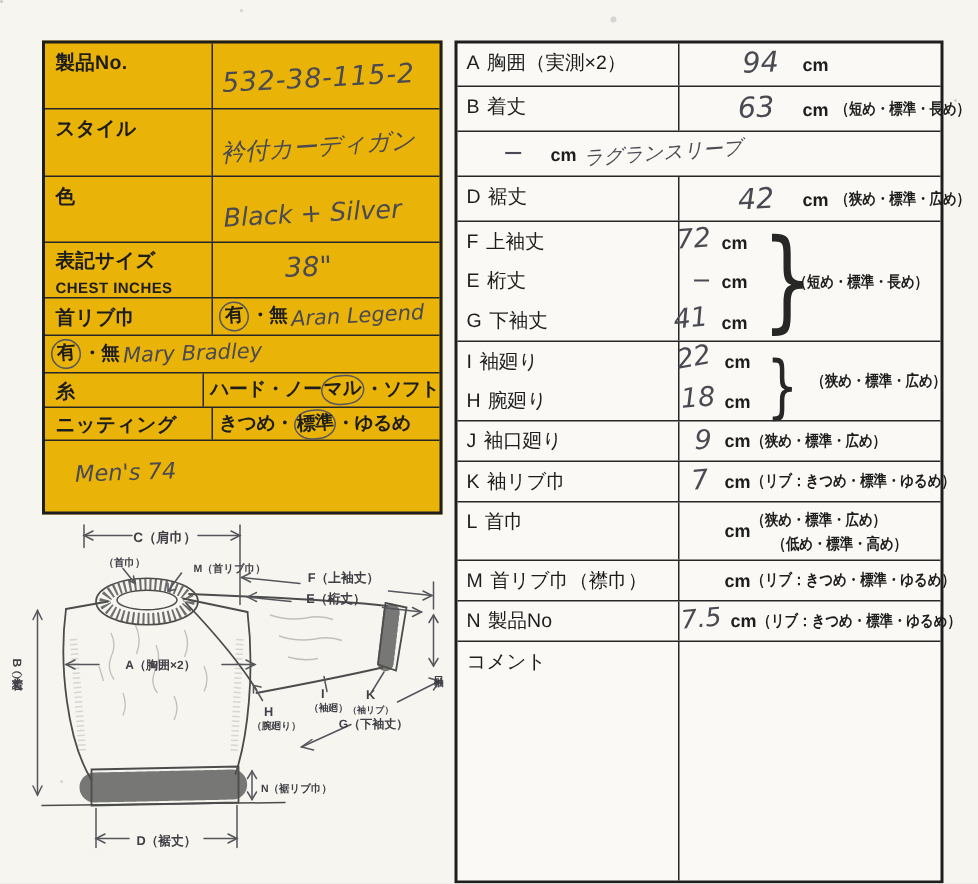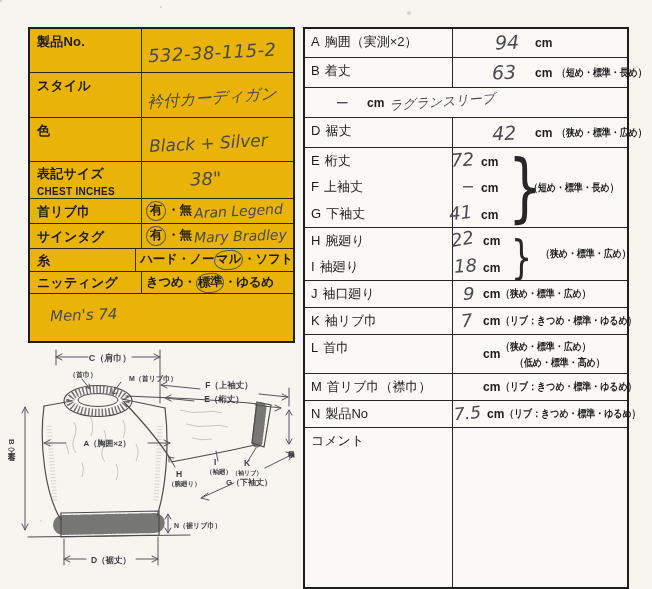--- a/index.html
+++ b/index.html
@@ -77,21 +77,20 @@
       </div>
     </div>
     <div class="lrow" style="height:25px">
       <div class="llabel">首リブ巾</div>
       <div class="lvalue vflex">
         <span class="popt"><span class="crc">有</span><span>・無</span></span>
         <span class="hwi" style="font-size:14px;transform:rotate(-3deg);margin-left:2px">Aran Legend</span>
       </div>
     </div>
     <div class="lrow" style="height:25px">
-      <div class="llabel">サインタグ</div>
       <div class="lvalue vflex">
         <span class="popt"><span class="crc">有</span><span>・無</span></span>
         <span class="hwi" style="font-size:14px;transform:rotate(-2deg);margin-left:2px">Mary Bradley</span>
       </div>
     </div>
     <div class="lrow" style="height:23px">
       <div class="llabel" style="padding-top:3px">糸</div>
       <div class="lvalue vflex">
         <span class="popt"><span>ハード・ノー</span><span class="crc2">マル</span><span>・ソフト</span></span>
       </div>
@@ -136,22 +135,22 @@
       <div class="rlabel"><span class="rkey">D</span><span>裾丈</span></div>
       <div class="rvalue">
         <span class="hw" style="left:39px;top:4px;font-size:19px;transform:rotate(-3deg)">42</span>
         <span class="unit" style="left:82px">cm</span>
         <span class="opts" style="left:104px">（狭め・標準・広め）</span>
       </div>
     </div>
 
     <div class="rrow" style="height:80px">
       <div class="rlabel" style="display:flex;flex-direction:column;justify-content:space-around;padding-top:0">
+        <div><span class="rkey">F</span><span>上袖丈</span></div>
         <div><span class="rkey">E</span><span>桁丈</span></div>
-        <div><span class="rkey">F</span><span>上袖丈</span></div>
         <div><span class="rkey">G</span><span>下袖丈</span></div>
       </div>
       <div class="rvalue">
         <div class="sline" style="height:27px">
           <span class="hw" style="left:-2px;top:1px;font-size:18px;transform:rotate(-4deg)">72</span>
           <span class="unit" style="left:28px">cm</span>
         </div>
         <div class="sline" style="height:26px">
           <span class="hw" style="left:8px;top:2px;font-size:16px">−</span>
           <span class="unit" style="left:28px">cm</span>
@@ -160,22 +159,22 @@
           <span class="hw" style="left:-4px;top:1px;font-size:18px;transform:rotate(-6deg)">41</span>
           <span class="unit" style="left:28px">cm</span>
         </div>
         <span class="brace" style="left:55px;top:2px;font-size:74px">}</span>
         <span class="opts" style="left:76px">（短め・標準・長め）</span>
       </div>
     </div>
 
     <div class="rrow" style="height:53px">
       <div class="rlabel" style="display:flex;flex-direction:column;justify-content:space-around;padding-top:0">
+        <div><span class="rkey">I</span><span>袖廻り</span></div>
         <div><span class="rkey">H</span><span>腕廻り</span></div>
-        <div><span class="rkey">I</span><span>袖廻り</span></div>
       </div>
       <div class="rvalue">
         <div class="sline" style="height:26px">
           <span class="hw" style="left:-2px;top:0;font-size:18px;transform:rotate(-10deg)">22</span>
           <span class="unit" style="left:30px">cm</span>
         </div>
         <div class="sline" style="height:27px">
           <span class="hw" style="left:1px;top:1px;font-size:18px;transform:rotate(-4deg)">18</span>
           <span class="unit" style="left:30px">cm</span>
         </div>

